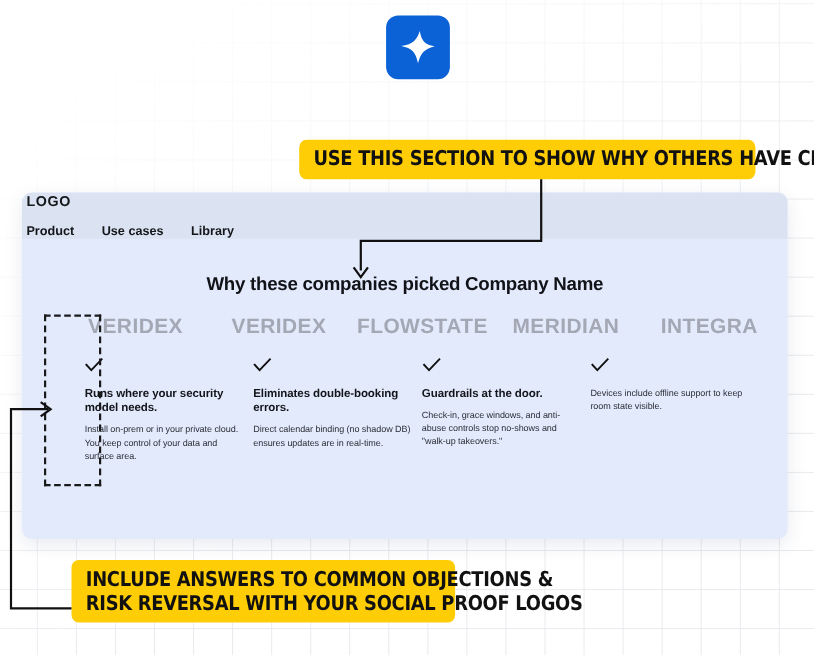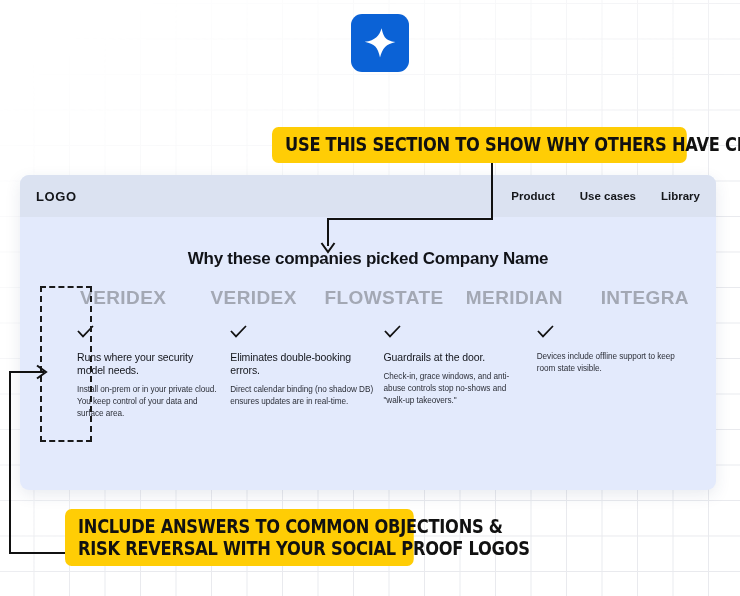--- a/index.html
+++ b/index.html
@@ -103,24 +103,25 @@
     border-radius: 9px;
     box-shadow: 0 5px 16px rgba(40,60,110,0.10);
     z-index: 3;
     overflow: hidden;
   }
 
   #card-header {
     height: 42px;
     background: #dbe2f1;
     display: flex;
-    align-items: center;
+    align-items: flex-start;
     justify-content: space-between;
-    padding: 0 16px 0 16px;
+    padding: 0 16px 0 4px;
     box-sizing: border-box;
+    flex-direction: column;
   }
   #logo-text {
     font-size: 13px;
     font-weight: 700;
     letter-spacing: 0.6px;
     color: #14161a;
   }
   #card-nav {
     display: flex;
     gap: 25px;
@@ -173,21 +174,21 @@
   .feature-col {
     flex: 1;
     max-width: 160px;
   }
   .check-icon {
     display: block;
     margin-bottom: 8px;
   }
   .feature-title {
     font-size: 10.5px;
-    font-weight: 400;
+    font-weight: 700;
     color: #13151b;
     line-height: 13px;
     letter-spacing: -0.1px;
     margin-bottom: 7px;
   }
   .feature-desc {
     font-size: 8.2px;
     color: #2c2f38;
     line-height: 12px;
     letter-spacing: -0.05px;

